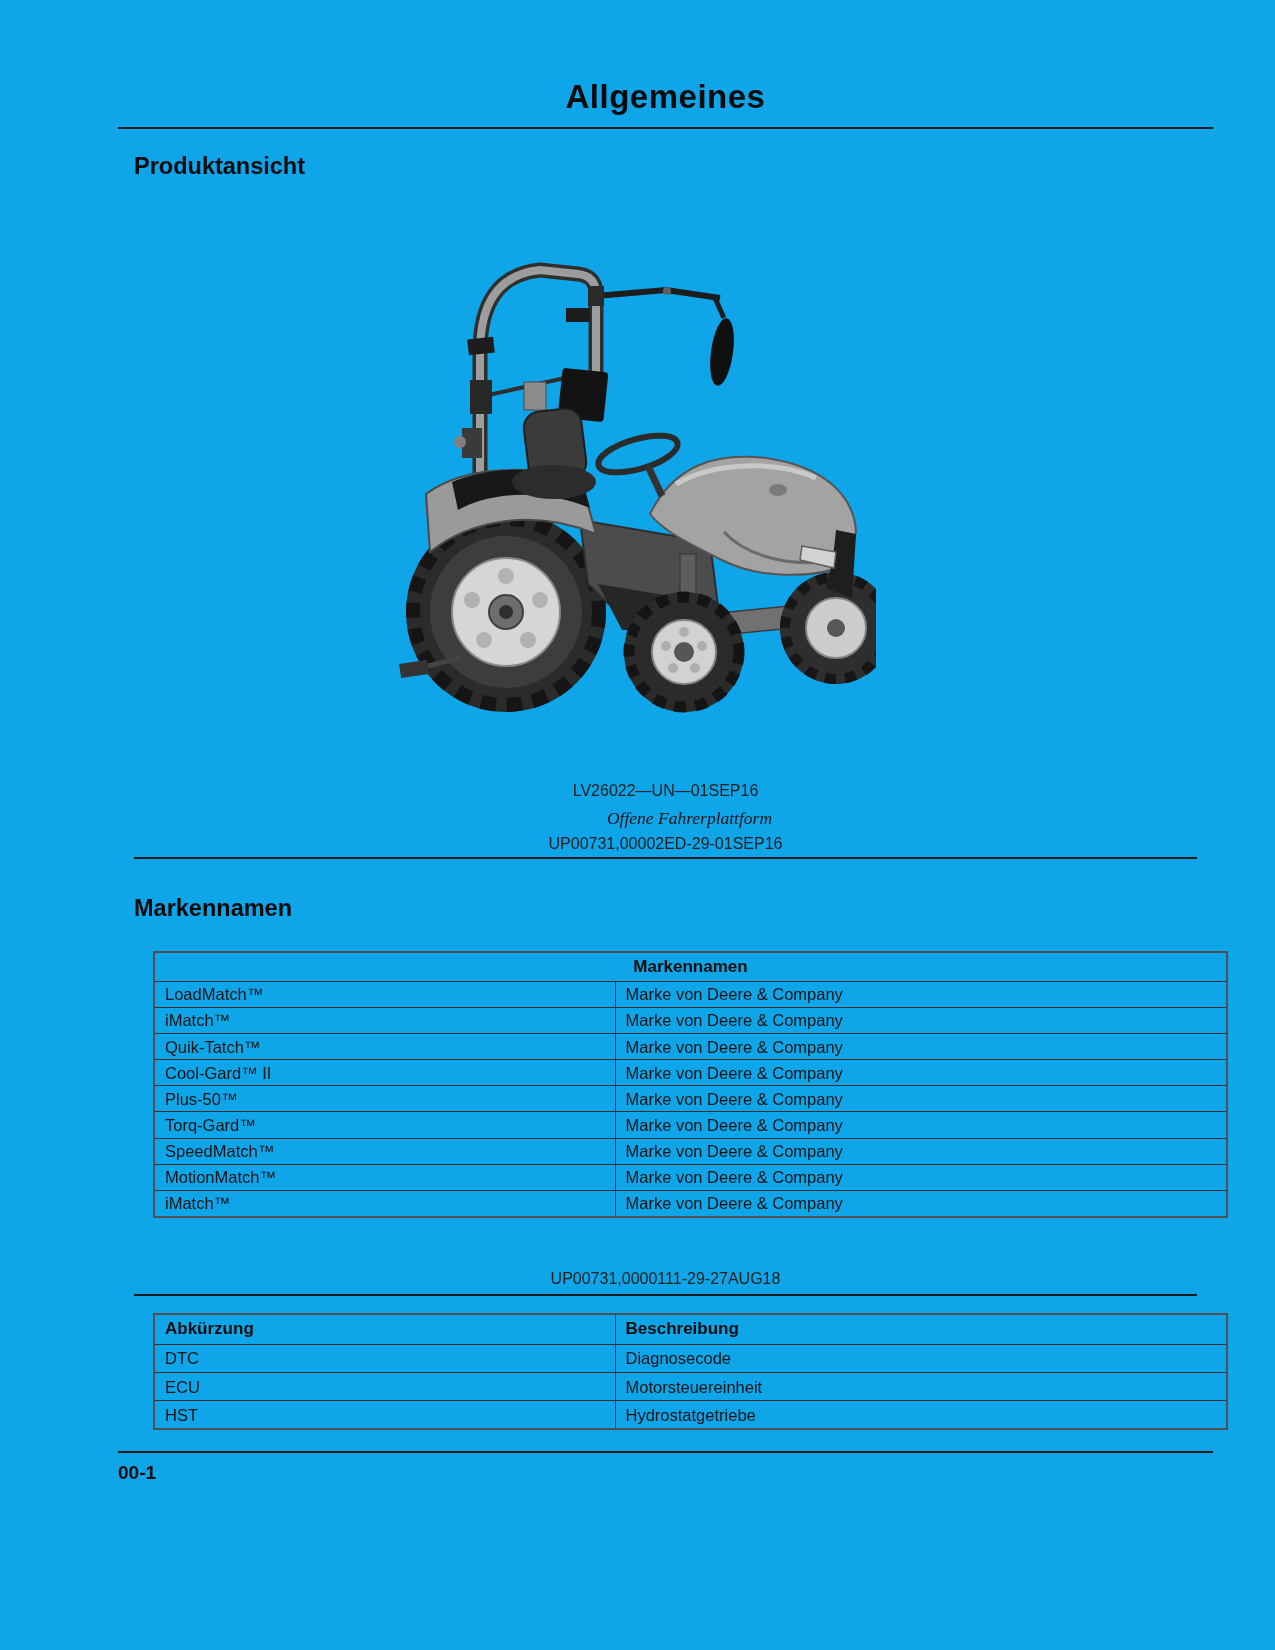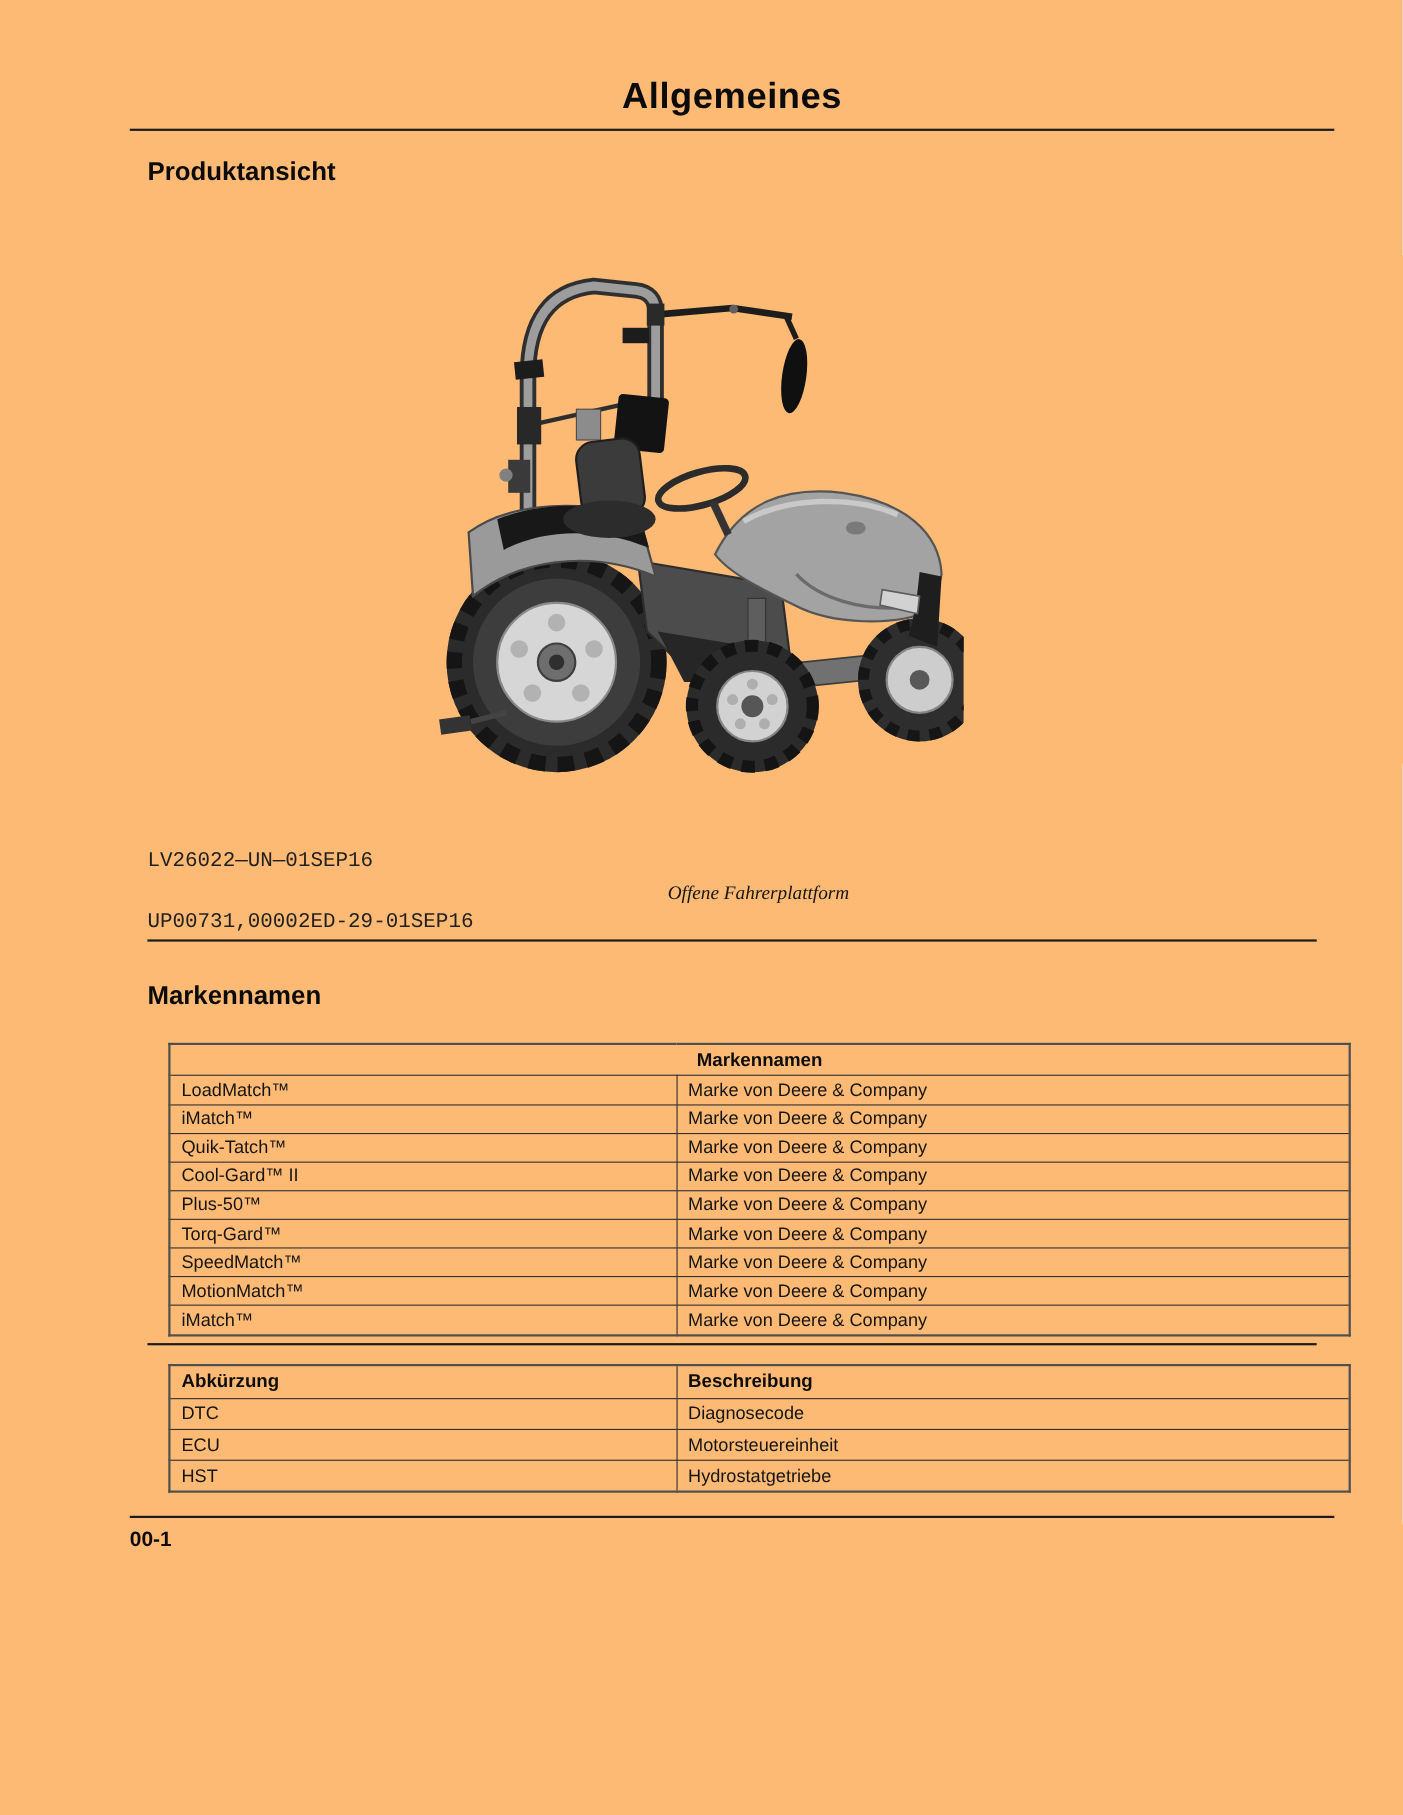--- a/index.html
+++ b/index.html
@@ -1,33 +1,33 @@
 <!DOCTYPE html>
 <html><head>
 <meta charset="utf-8">
 <style>
   html,body{margin:0;padding:0;background:#e8e8e8;}
   .page{
-    width:1275px;height:1650px;margin:0 auto;background:#fdba74;
+    width:1275px;height:1650px;margin:0 auto;background:#0ea5e9;
     font-family:"Liberation Sans",sans-serif;color:#111;
-    box-sizing:border-box;padding:0 62px 0 118px;
+    box-sizing:border-box;padding:10px 62px 0 118px;
     overflow:hidden;position:relative;
   }
   section{margin:16px;padding:0;}
   h1.doc-title{
     margin:0;padding-top:68px;font-size:33px;line-height:1.15;
     font-weight:bold;text-align:center;letter-spacing:.5px;color:#0b0b0b;
   }
   .hrule{border:0;border-top:2.5px solid #1b1b1b;margin:0;}
   .title-rule{margin-top:11px;}
   h2.sec-heading{margin:0;font-size:23.5px;font-weight:bold;color:#0b0b0b;line-height:1.15;}
   #h-produktansicht{margin-top:24px;}
   .figure{height:486px;margin-top:52px;}
   .figure svg{display:block;margin-left:250px;}
-  .ref-code{font-size:19px;color:#1f1f1f;text-align:left;line-height:1.1;font-family:Liberation Mono, monospace;}
+  .ref-code{font-size:16px;color:#1f1f1f;text-align:center;line-height:1.1;}
   #fig-code{margin-top:64px;}
   .fig-caption{
     margin-top:9px;text-align:center;font-style:italic;font-size:17.5px;
     color:#151515;padding-left:48px;line-height:1.1;font-family:Liberation Serif, serif;
   }
   #sec-code-1{margin-top:7px;}
   #rule-1{margin-top:5px;}
   #h-markennamen{margin-top:36px;}
   table.doc-table{
     border-collapse:collapse;margin-left:19px;width:1075px;
@@ -197,20 +197,21 @@
             <td>MotionMatch™</td>
             <td>Marke von Deere &amp; Company</td>
           </tr>
         <tr>
             <td>iMatch™</td>
             <td>Marke von Deere &amp; Company</td>
           </tr>
       </tbody>
     </table>
 
+    <div class="ref-code" id="sec-code-2">UP00731,0000111-29-27AUG18</div>
     <div class="hrule" id="rule-2"></div>
   </section>
 
   <section>
 
     <table class="doc-table" id="glossary-table">
       <colgroup>
           <col class="c1">
           <col>
         </colgroup>

